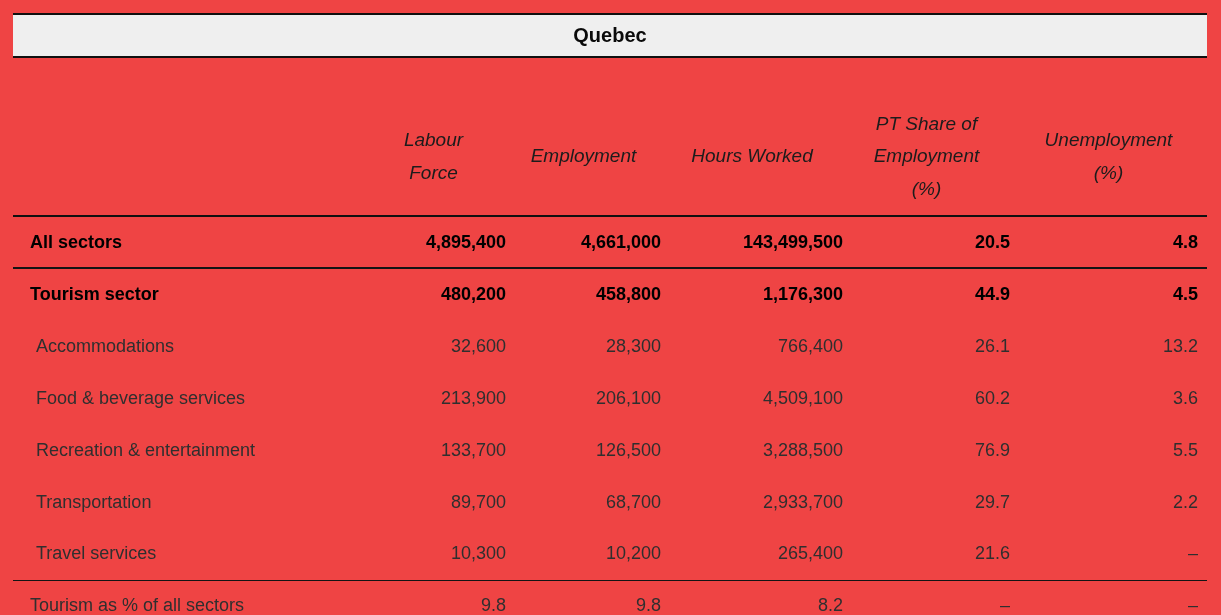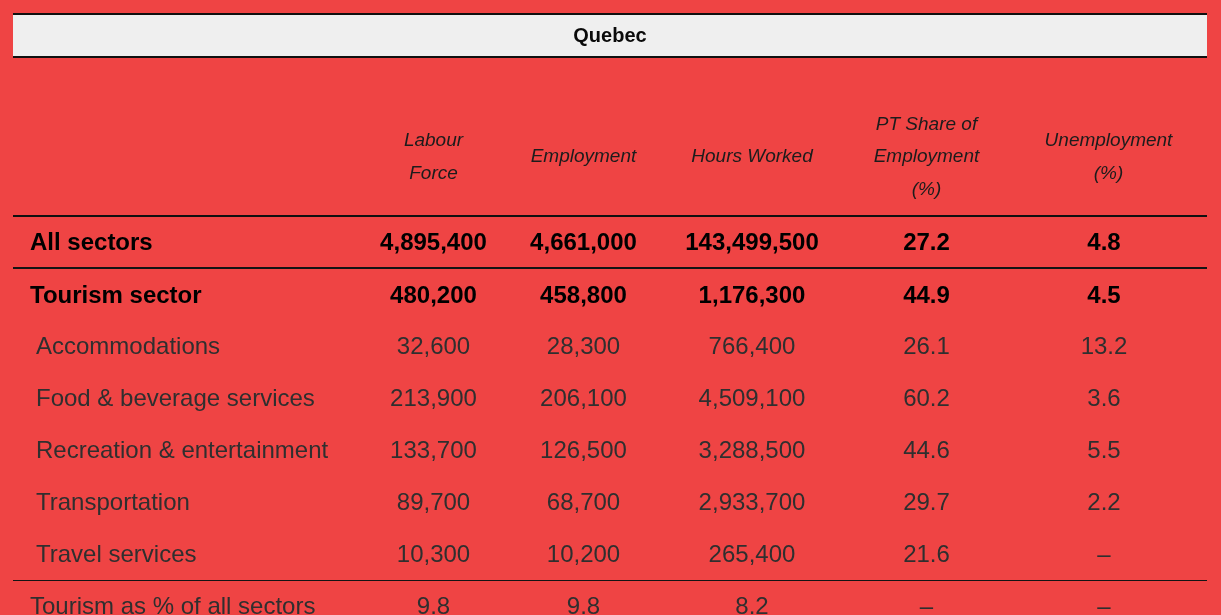--- a/index.html
+++ b/index.html
@@ -54,27 +54,27 @@
     font-size: 19px;
     color: #1c1c1c;
     white-space: pre-line;
     line-height: 1.7;
     border-bottom: 2px solid #101010;
     padding: 0;
   }
   tbody td {
     height: 52px;
     vertical-align: middle;
-    font-size: 24px;
+    font-size: 18px;
     color: #2f2f2f;
     padding: 0;
   }
   tbody td.label { text-align: left; padding-left: 17px; }
   tbody tr.row-sub td.label { padding-left: 23px; }
-  tbody td.num { text-align: center; }
+  tbody td.num { text-align: right; }
   tbody td.num:last-child { padding-right: 9px; }
 
   tbody tr.row-total td {
     font-weight: 700;
     color: #000000;
   }
   
   tbody tr:first-child td { border-bottom: 2px solid #141414; }
   
   tbody tr:last-child td {
@@ -114,21 +114,21 @@
           <th>Unemployment
 (%)</th>
         </tr>
       </thead>
       <tbody id="table-body">
           <tr class="row-total">
             <td class="label">All sectors</td>
             <td class="num">4,895,400</td>
             <td class="num">4,661,000</td>
             <td class="num">143,499,500</td>
-            <td class="num">27.2</td>
+            <td class="num">20.5</td>
             <td class="num">4.8</td>
           </tr>
           <tr class="row-total">
             <td class="label">Tourism sector</td>
             <td class="num">480,200</td>
             <td class="num">458,800</td>
             <td class="num">1,176,300</td>
             <td class="num">44.9</td>
             <td class="num">4.5</td>
           </tr>
@@ -146,21 +146,21 @@
             <td class="num">206,100</td>
             <td class="num">4,509,100</td>
             <td class="num">60.2</td>
             <td class="num">3.6</td>
           </tr>
           <tr class="row-sub">
             <td class="label">Recreation &amp; entertainment</td>
             <td class="num">133,700</td>
             <td class="num">126,500</td>
             <td class="num">3,288,500</td>
-            <td class="num">44.6</td>
+            <td class="num">76.9</td>
             <td class="num">5.5</td>
           </tr>
           <tr class="row-sub">
             <td class="label">Transportation</td>
             <td class="num">89,700</td>
             <td class="num">68,700</td>
             <td class="num">2,933,700</td>
             <td class="num">29.7</td>
             <td class="num">2.2</td>
           </tr>

